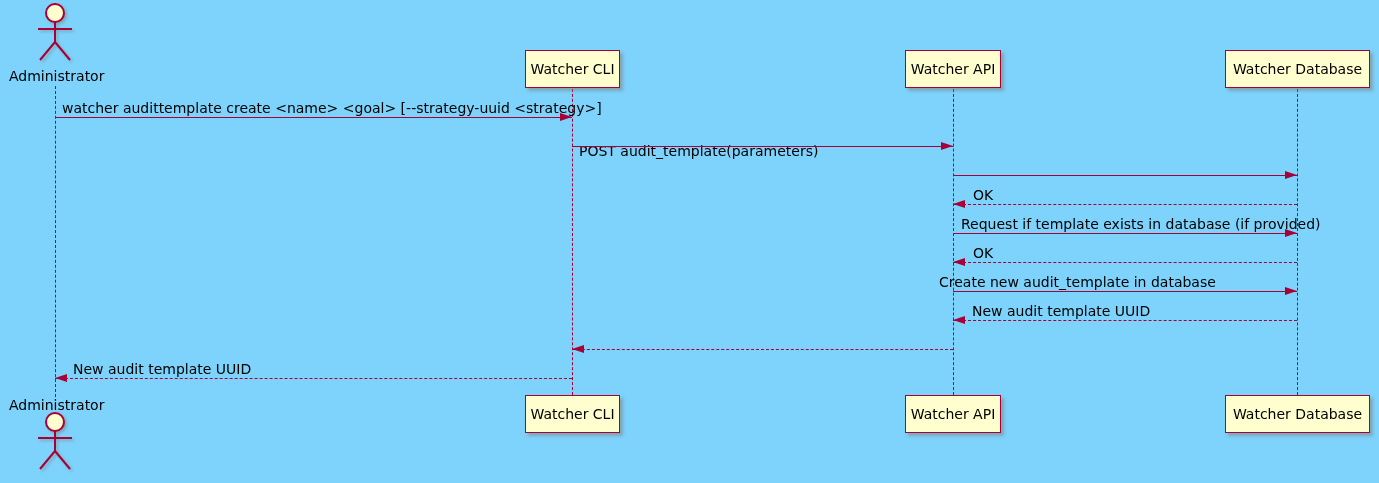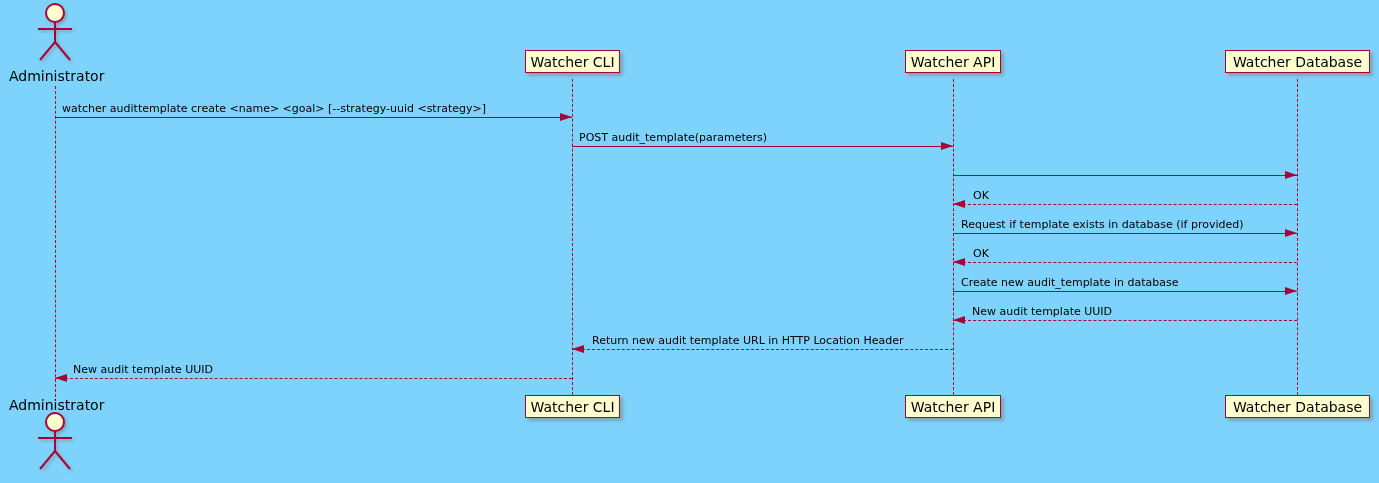--- a/index.html
+++ b/index.html
@@ -11,36 +11,36 @@
   body{font-family:"DejaVu Sans","Liberation Sans",sans-serif;color:var(--ink);}
   .canvas{
     position:relative;width:1379px;height:483px;background:#7dd3fc;overflow:hidden;
   }
   
   .lifeline{
     position:absolute;width:0;border-left:1px dashed var(--crimson);
   }
   
   .pbox{
-    position:absolute;height:23px;background:var(--boxfill);
+    position:absolute;height:38px;background:var(--boxfill);
     border:1.6px solid var(--crimson);box-sizing:border-box;
     display:flex;align-items:center;justify-content:center;
     font-size:14px;color:var(--ink);white-space:nowrap;
     box-shadow:3px 3px 3px rgba(130,130,130,0.55);
     text-align:center;
   }
   
   .actor-figure{position:absolute;filter:drop-shadow(2.5px 2.5px 1.5px rgba(130,130,130,0.55));}
   .actor-figure svg line, .actor-figure svg circle{stroke:var(--crimson);stroke-width:2;}
   .actor-label{
     position:absolute;font-size:14px;white-space:nowrap;color:var(--ink);
   }
   
   .msg-label{
-    position:absolute;font-size:11px;white-space:nowrap;color:var(--ink);line-height:15px;
+    position:absolute;font-size:14px;white-space:nowrap;color:var(--ink);line-height:15px;
   }
   .msg-line{position:absolute;height:0;box-sizing:border-box;}
   .msg-line.solid{border-top:1.5px solid var(--crimson);}
   .msg-line.dashed{border-top:1.5px dashed var(--crimson);}
   .arrowhead{position:absolute;width:0;height:0;border-top:4.5px solid transparent;border-bottom:4.5px solid transparent;}
   .arrowhead.right{border-left:12px solid var(--crimson);}
   .arrowhead.left{border-right:12px solid var(--crimson);}
 </style>
 </head>
 <body>
@@ -79,48 +79,47 @@
   <div class="pbox" style="left:1225px;top:50px;width:145px;">Watcher Database</div>
 
   <div class="pbox" style="left:525px;top:395px;width:95px;">Watcher CLI</div>
   <div class="pbox" style="left:905px;top:395px;width:96px;">Watcher API</div>
   <div class="pbox" style="left:1225px;top:395px;width:145px;">Watcher Database</div>
 
   <div class="msg-label" style="left:62px;top:101px;">watcher audittemplate create &lt;name&gt; &lt;goal&gt; [--strategy-uuid &lt;strategy&gt;]</div>
   <div class="msg-line solid" style="left:55px;top:117px;width:517px;"></div>
   <div class="arrowhead right" style="left:560px;top:113px;"></div>
 
-  <div class="msg-label" style="left:579px;top:130px;">POST audit_template(parameters)</div>
+  <div class="msg-label" style="left:579px;top:144px;">POST audit_template(parameters)</div>
   <div class="msg-line solid" style="left:572px;top:146px;width:381px;"></div>
   <div class="arrowhead right" style="left:941px;top:142px;"></div>
 
   <div class="msg-line solid" style="left:953px;top:175px;width:344px;"></div>
   <div class="arrowhead right" style="left:1285px;top:171px;"></div>
 
   <div class="msg-label" style="left:973px;top:188px;">OK</div>
   <div class="msg-line dashed" style="left:953px;top:204px;width:344px;"></div>
   <div class="arrowhead left" style="left:953px;top:200px;"></div>
 
   <div class="msg-label" style="left:961px;top:217px;">Request if template exists in database (if provided)</div>
   <div class="msg-line solid" style="left:953px;top:233px;width:344px;"></div>
   <div class="arrowhead right" style="left:1285px;top:229px;"></div>
 
   <div class="msg-label" style="left:973px;top:246px;">OK</div>
   <div class="msg-line dashed" style="left:953px;top:262px;width:344px;"></div>
   <div class="arrowhead left" style="left:953px;top:258px;"></div>
 
-  <div class="msg-label" style="left:961px;top:275px;">Create new audit_template in database</div>
+  <div class="msg-label" style="left:939px;top:275px;">Create new audit_template in database</div>
   <div class="msg-line solid" style="left:953px;top:291px;width:344px;"></div>
   <div class="arrowhead right" style="left:1285px;top:287px;"></div>
 
   <div class="msg-label" style="left:972px;top:304px;">New audit template UUID</div>
   <div class="msg-line dashed" style="left:953px;top:320px;width:344px;"></div>
   <div class="arrowhead left" style="left:953px;top:316px;"></div>
 
-  <div class="msg-label" style="left:592px;top:333px;">Return new audit template URL in HTTP Location Header</div>
   <div class="msg-line dashed" style="left:572px;top:349px;width:381px;"></div>
   <div class="arrowhead left" style="left:572px;top:345px;"></div>
 
   <div class="msg-label" style="left:73px;top:362px;">New audit template UUID</div>
   <div class="msg-line dashed" style="left:55px;top:378px;width:517px;"></div>
   <div class="arrowhead left" style="left:55px;top:374px;"></div>
 
 </div>
 
 </body></html>

